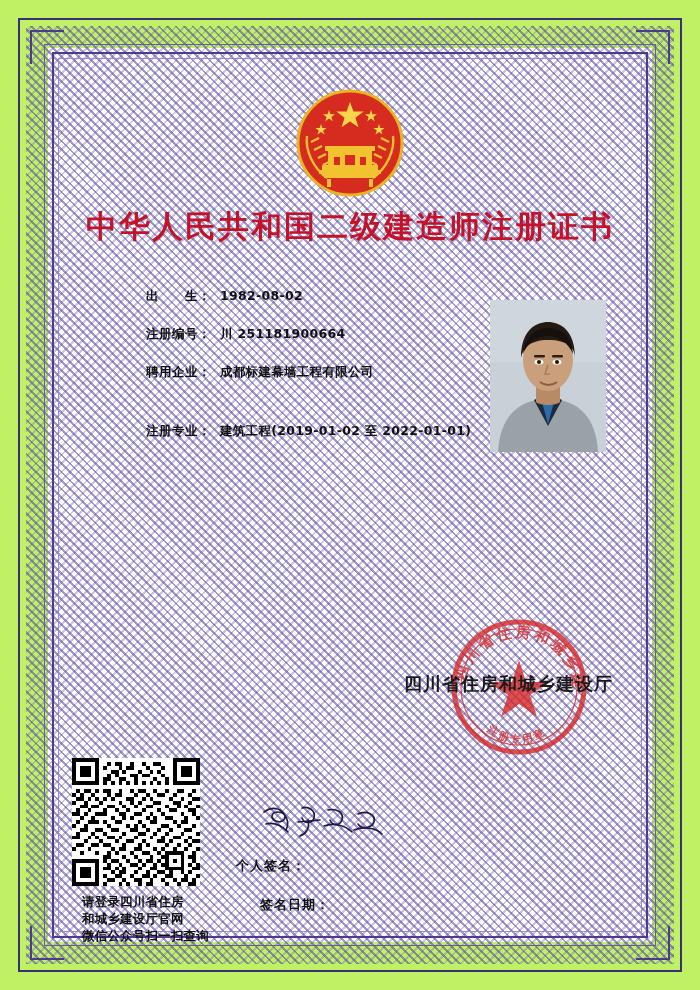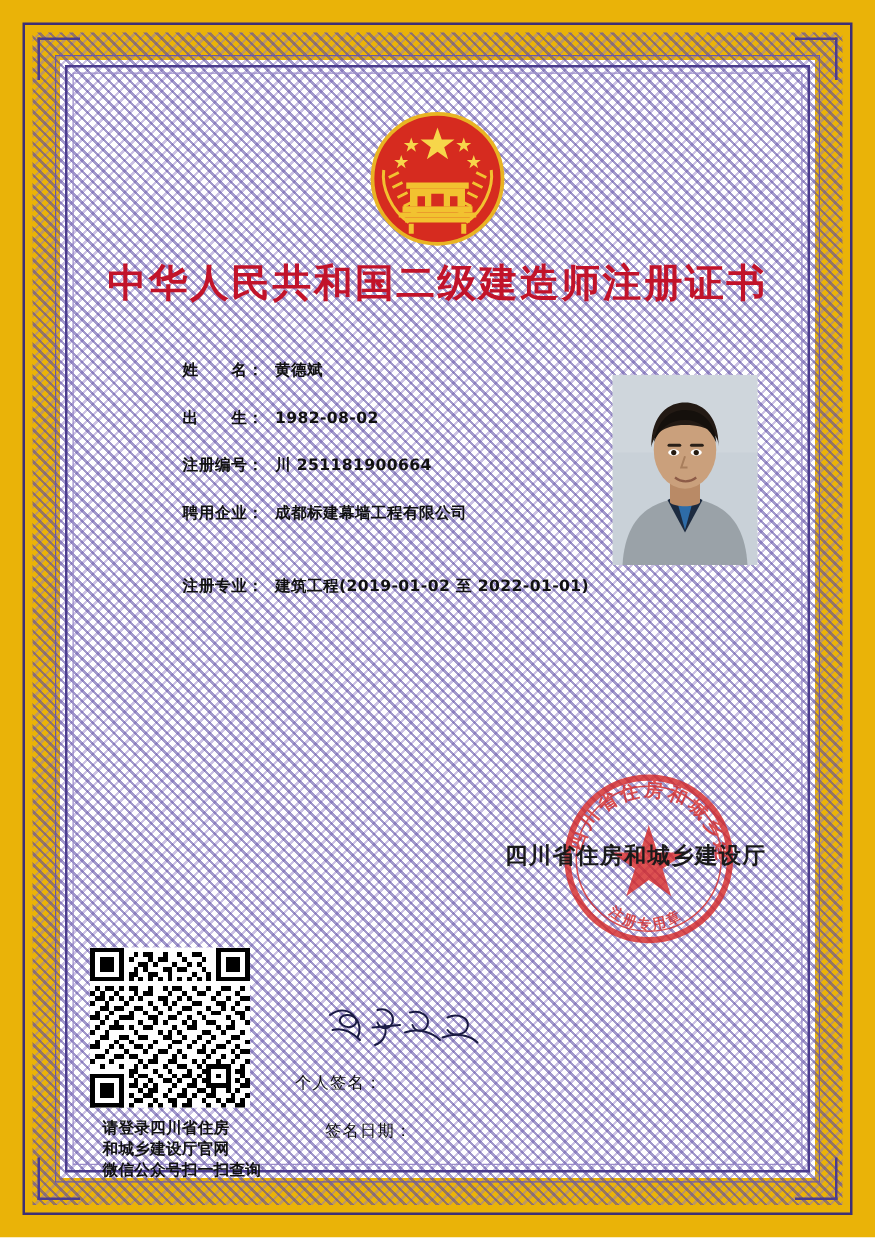--- a/index.html
+++ b/index.html
@@ -11,21 +11,21 @@
     width: 700px;
     height: 990px;
     font-family: "DejaVu Sans", "Liberation Sans", sans-serif;
     overflow: hidden;
   }
 
   .certificate {
     position: relative;
     width: 700px;
     height: 990px;
-    background: #eab308;
+    background: #bef264;
     box-sizing: border-box;
   }
 
   
   .border-outer {
     position: absolute;
     left: 18px;
     top: 18px;
     right: 18px;
     bottom: 18px;
@@ -208,21 +208,21 @@
     color: #1a1a44;
   }
   .signature-mark svg { display: block; }
 
   .sign-row {
     position: absolute;
     left: 236px;
     font-size: 13px;
     color: #111111;
     letter-spacing: 1px;
-    font-weight: normal;
+    font-weight: bold;
   }
   .sign-row.name { top: 857px; }
   .sign-row.date { top: 896px; padding-left: 24px; }
 </style>
 </head>
 <body>
 
 <div class="certificate">
 
   <div class="border-outer"></div>
@@ -269,24 +269,20 @@
       <g fill="#f2c230">
         <rect x="36" y="95" width="4" height="8"></rect>
         <rect x="78" y="95" width="4" height="8"></rect>
       </g>
     </svg>
   </div>
 
   <div class="title">中华人民共和国二级建造师注册证书</div>
 
   <div class="fields">
-    <div class="field-row">
-      <span class="field-label">姓　　名：</span>
-      <span class="field-value">黄德斌</span>
-    </div>
     <div class="field-row">
       <span class="field-label">出　　生：</span>
       <span class="field-value">1982-08-02</span>
     </div>
     <div class="field-row">
       <span class="field-label">注册编号：</span>
       <span class="field-value">川 251181900664</span>
     </div>
     <div class="field-row wide-gap">
       <span class="field-label">聘用企业：</span>

